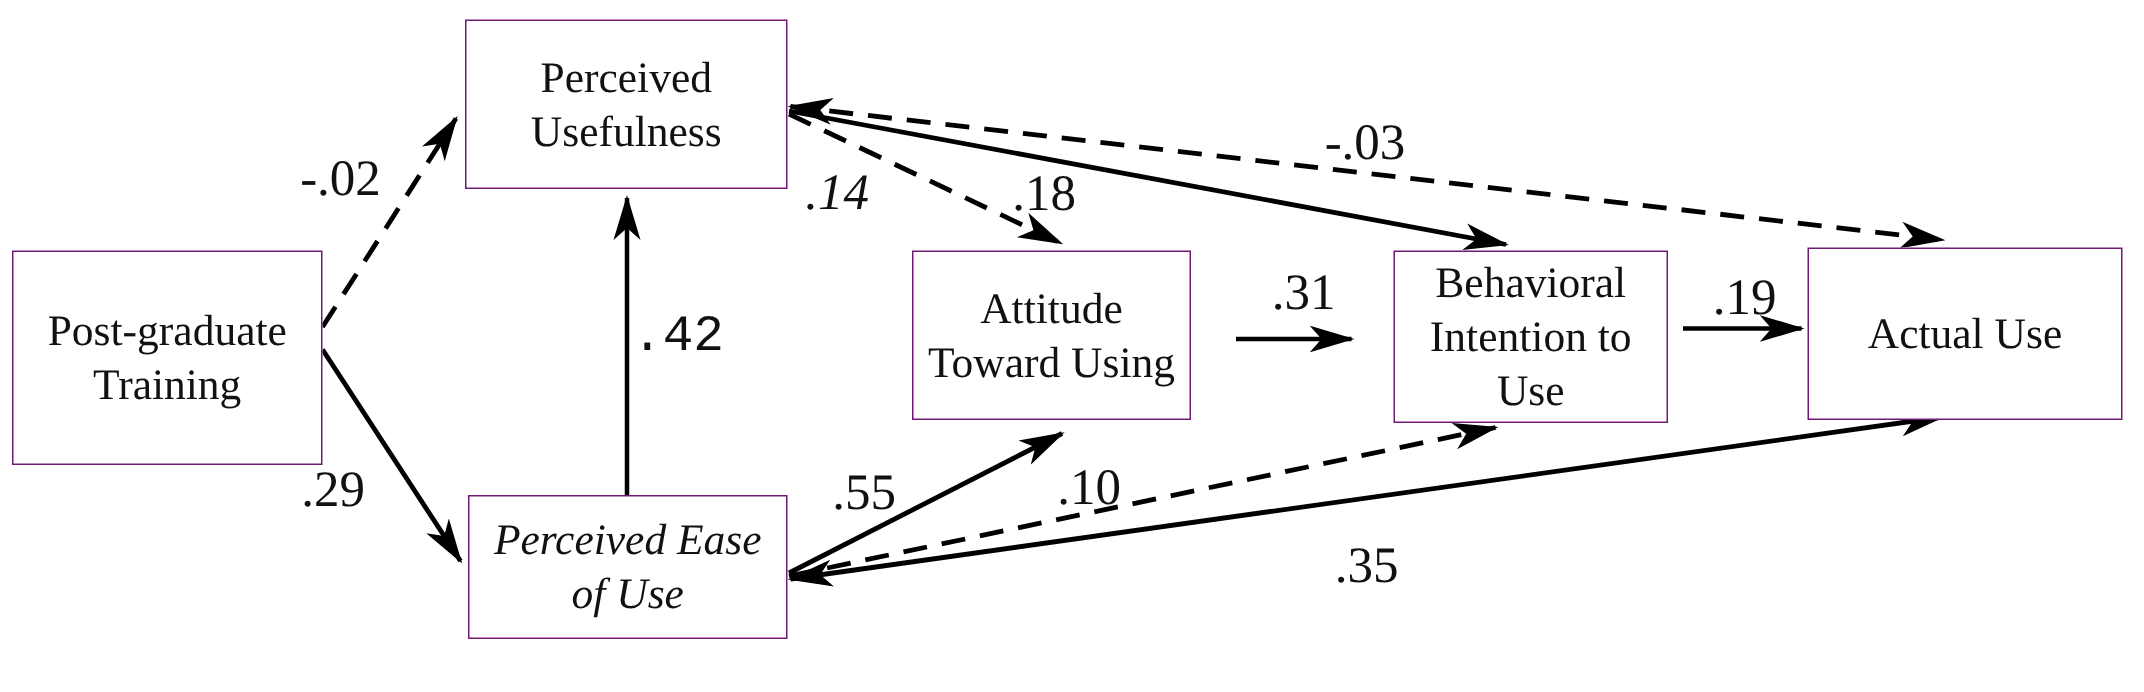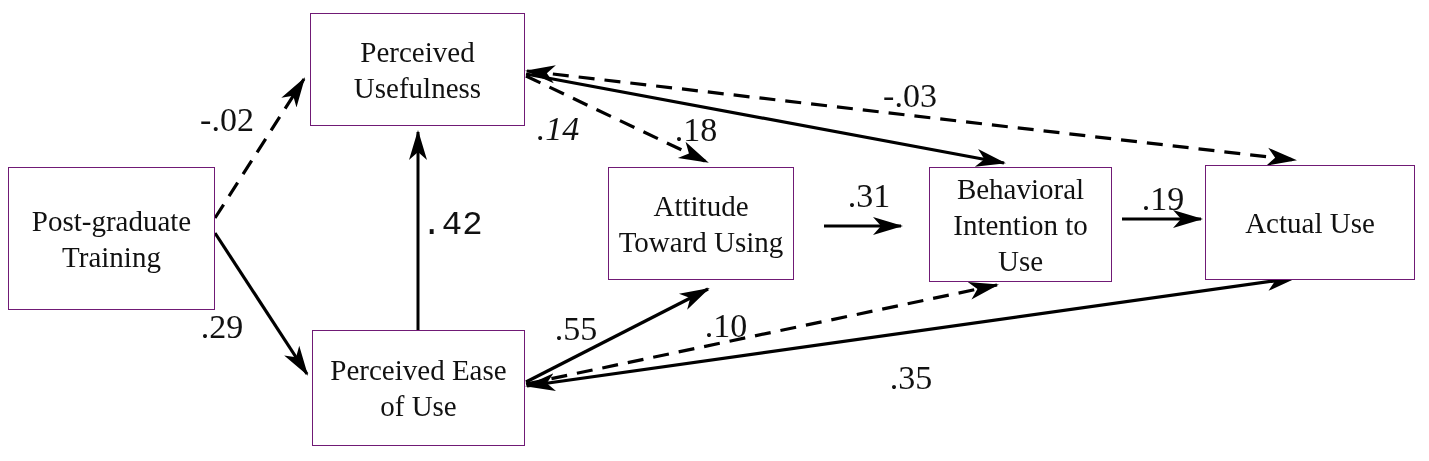--- a/index.html
+++ b/index.html
@@ -63,21 +63,21 @@
   <div class="node" style="left:8px;top:167px;width:207px;height:143px;">
     <span class="node-label">Post-graduate
 Training</span>
   </div>
 
   <div class="node" style="left:310px;top:13px;width:215px;height:113px;">
     <span class="node-label">Perceived
 Usefulness</span>
   </div>
 
-  <div class="node" style="left:312px;top:330px;width:213px;height:116px;">
+  <div class="node" style="left:312px;top:330px;width:213px;height:96px;font-style:italic;">
     <span class="node-label">Perceived Ease
 of Use</span>
   </div>
 
   <div class="node" style="left:608px;top:167px;width:186px;height:113px;">
     <span class="node-label">Attitude
 Toward Using</span>
   </div>
 
   <div class="node" style="left:905px;top:167px;width:183px;height:115px;margin-left:24px;">

